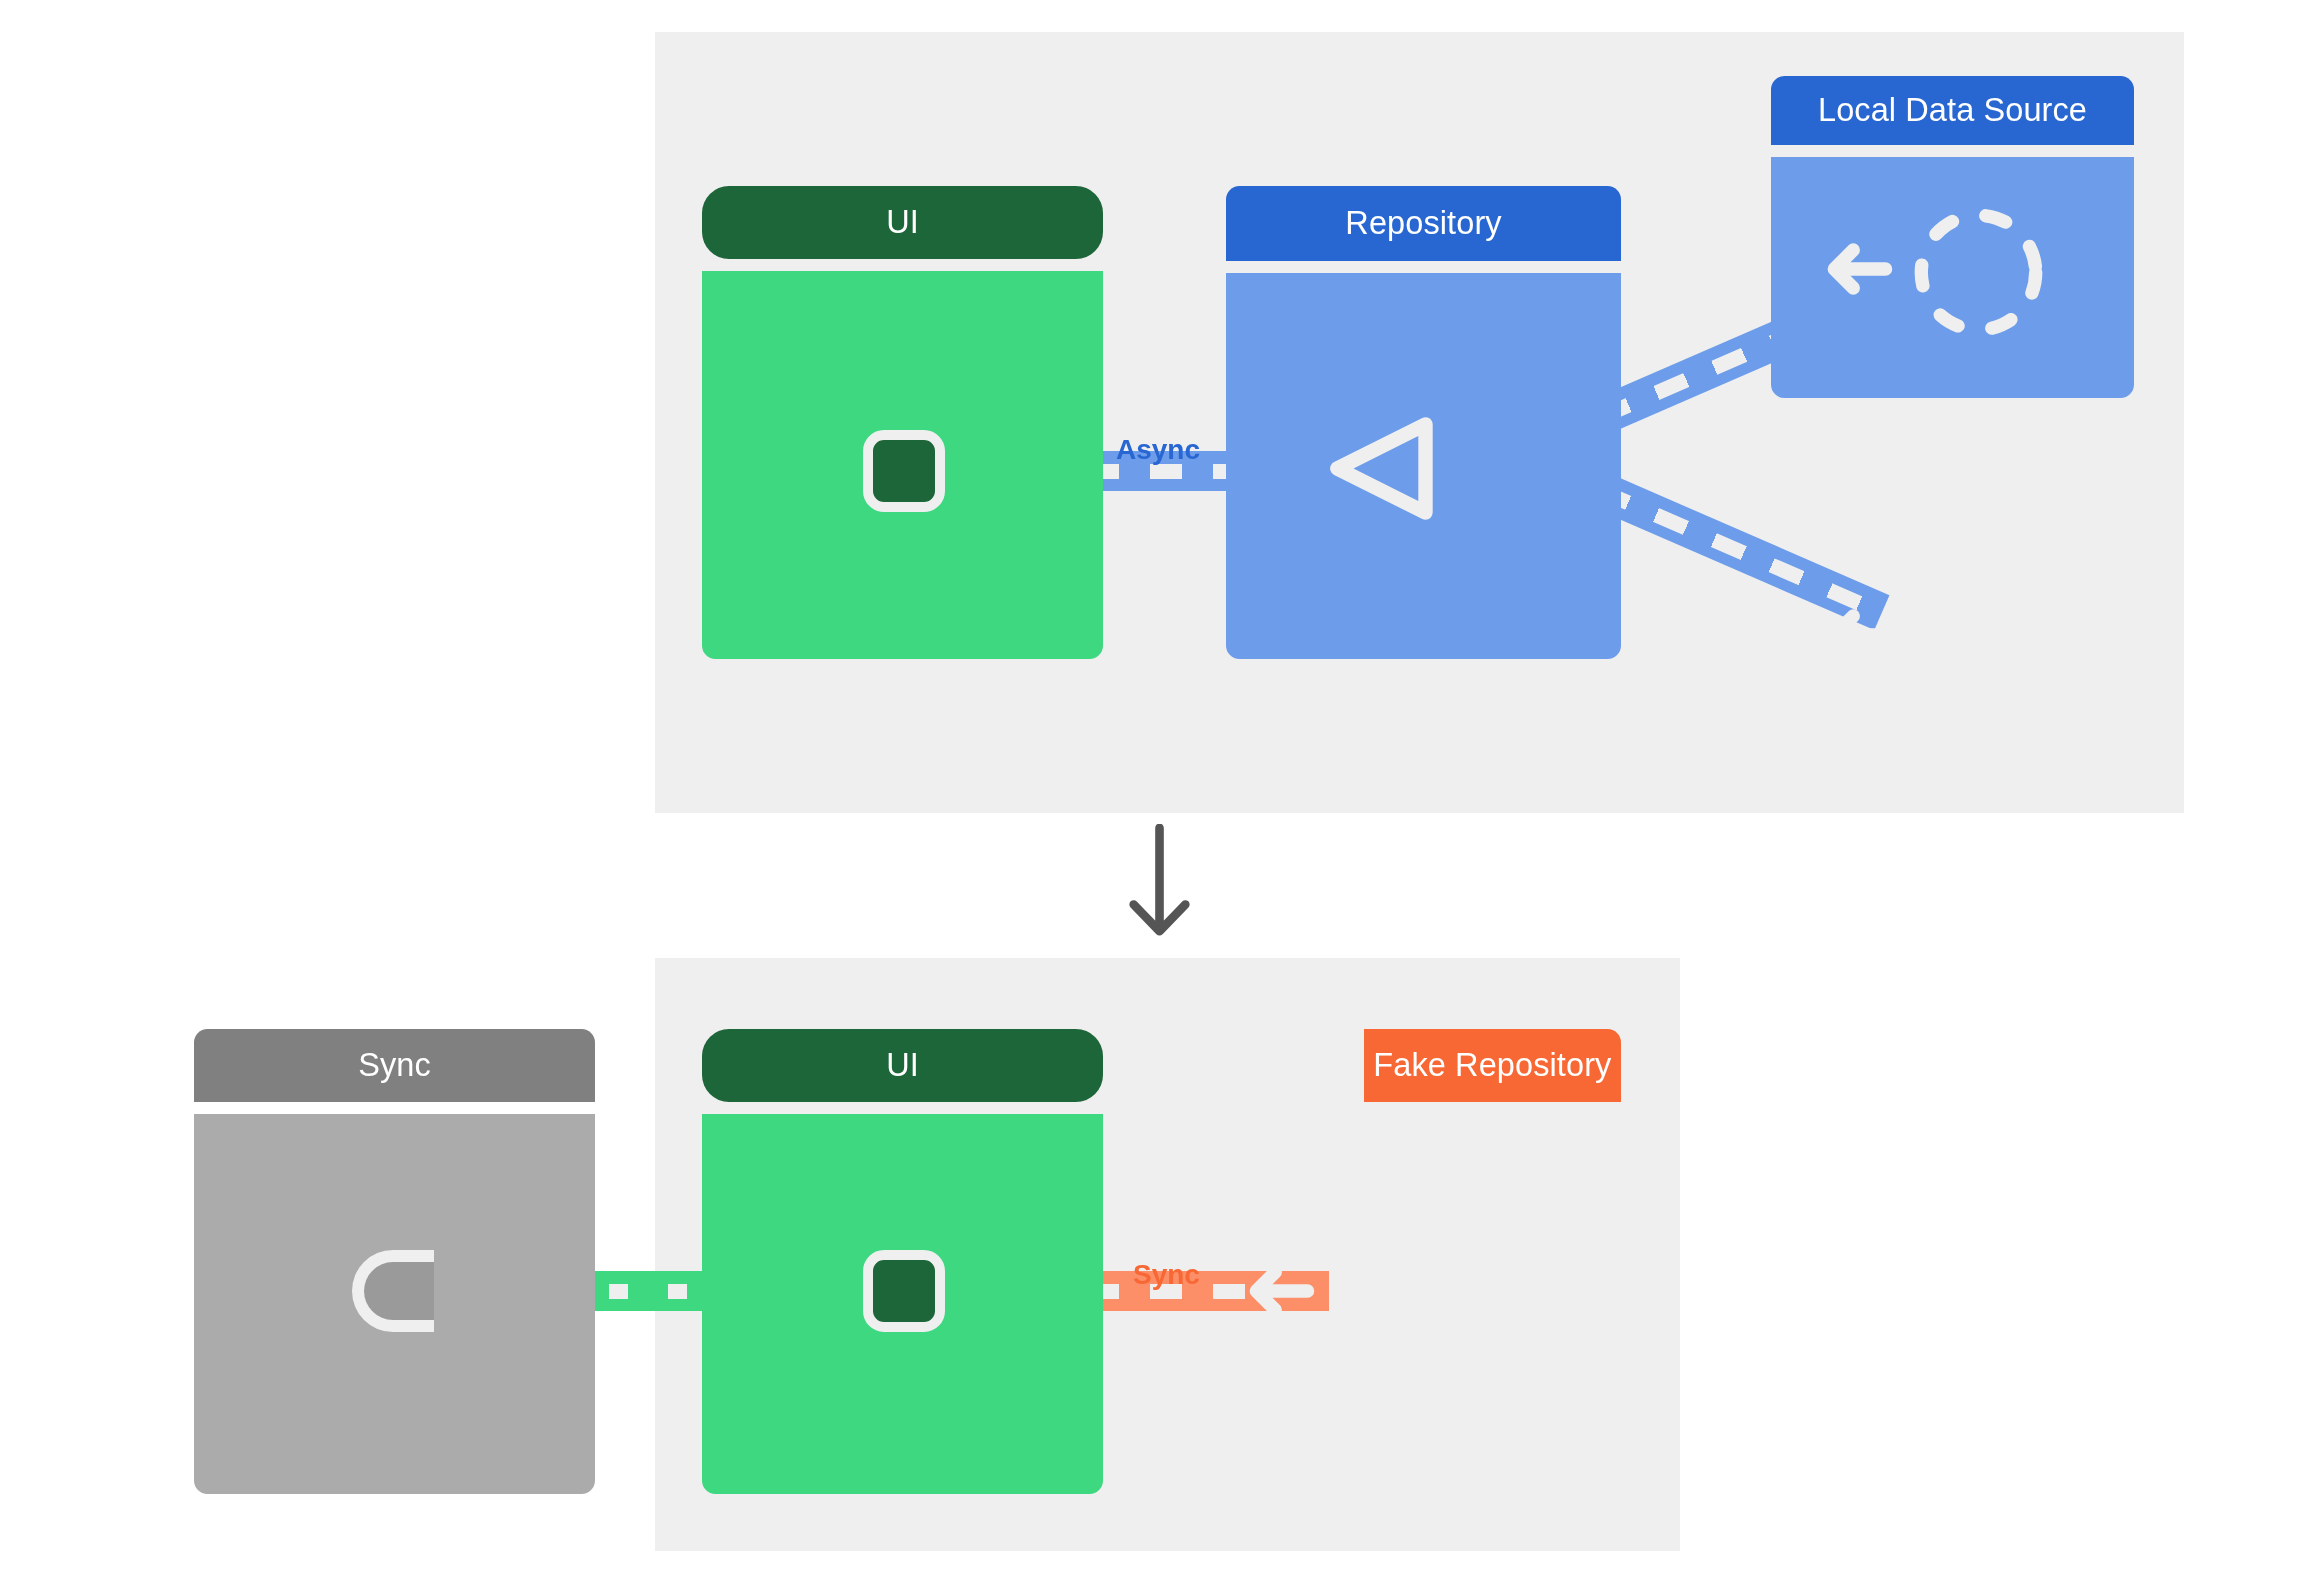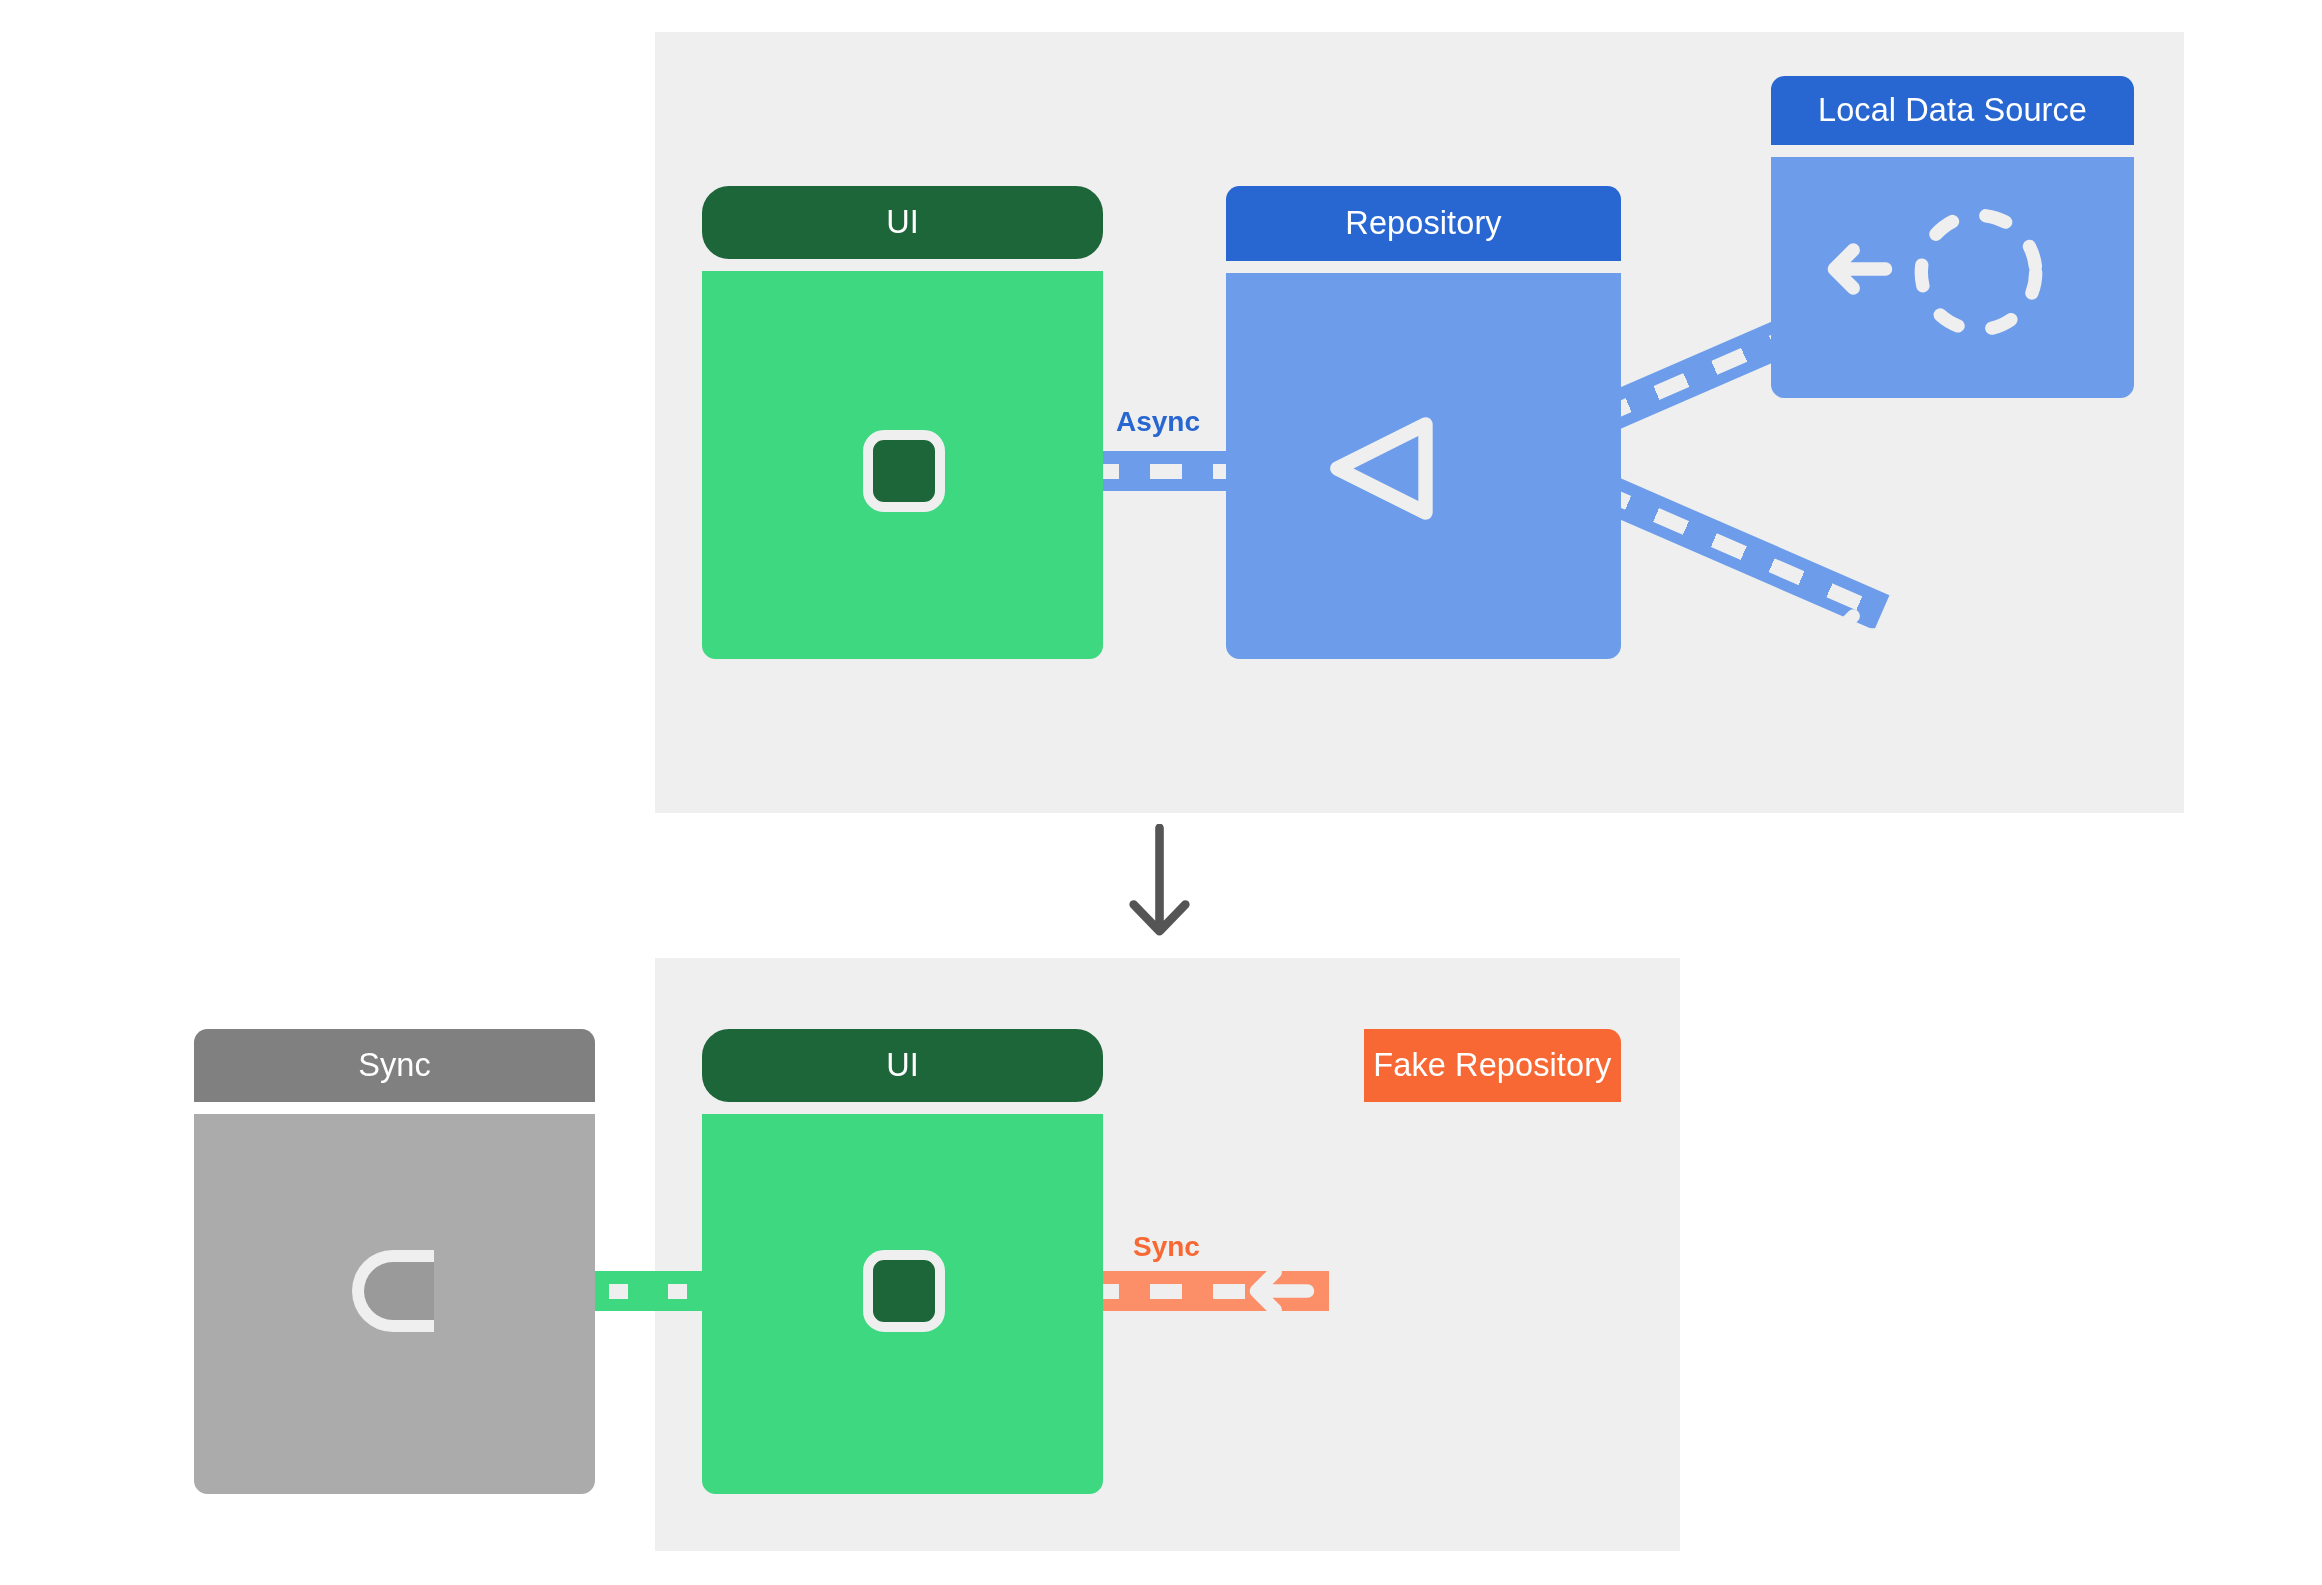--- a/index.html
+++ b/index.html
@@ -144,20 +144,21 @@
         #efefef 0px, #efefef 32.5px, transparent 32.5px, transparent 63px);
     border-radius: 7.6px;
   }
 
   
   .conn-label {
     position: absolute;
     font-size: 28px;
     font-weight: bold;
     white-space: nowrap;
+    margin-top: 28px;
   }
   #label-async { left: 1116px; top: 406px; color: #2867d2; }
   #label-sync  { left: 1133px; top: 1231px; color: #f76834; text-align: right; }
 
   
   .port-square {
     position: absolute;
     width: 82px; height: 82px;
     background: #1d6639;
     border: 10.5px solid #efefef;

